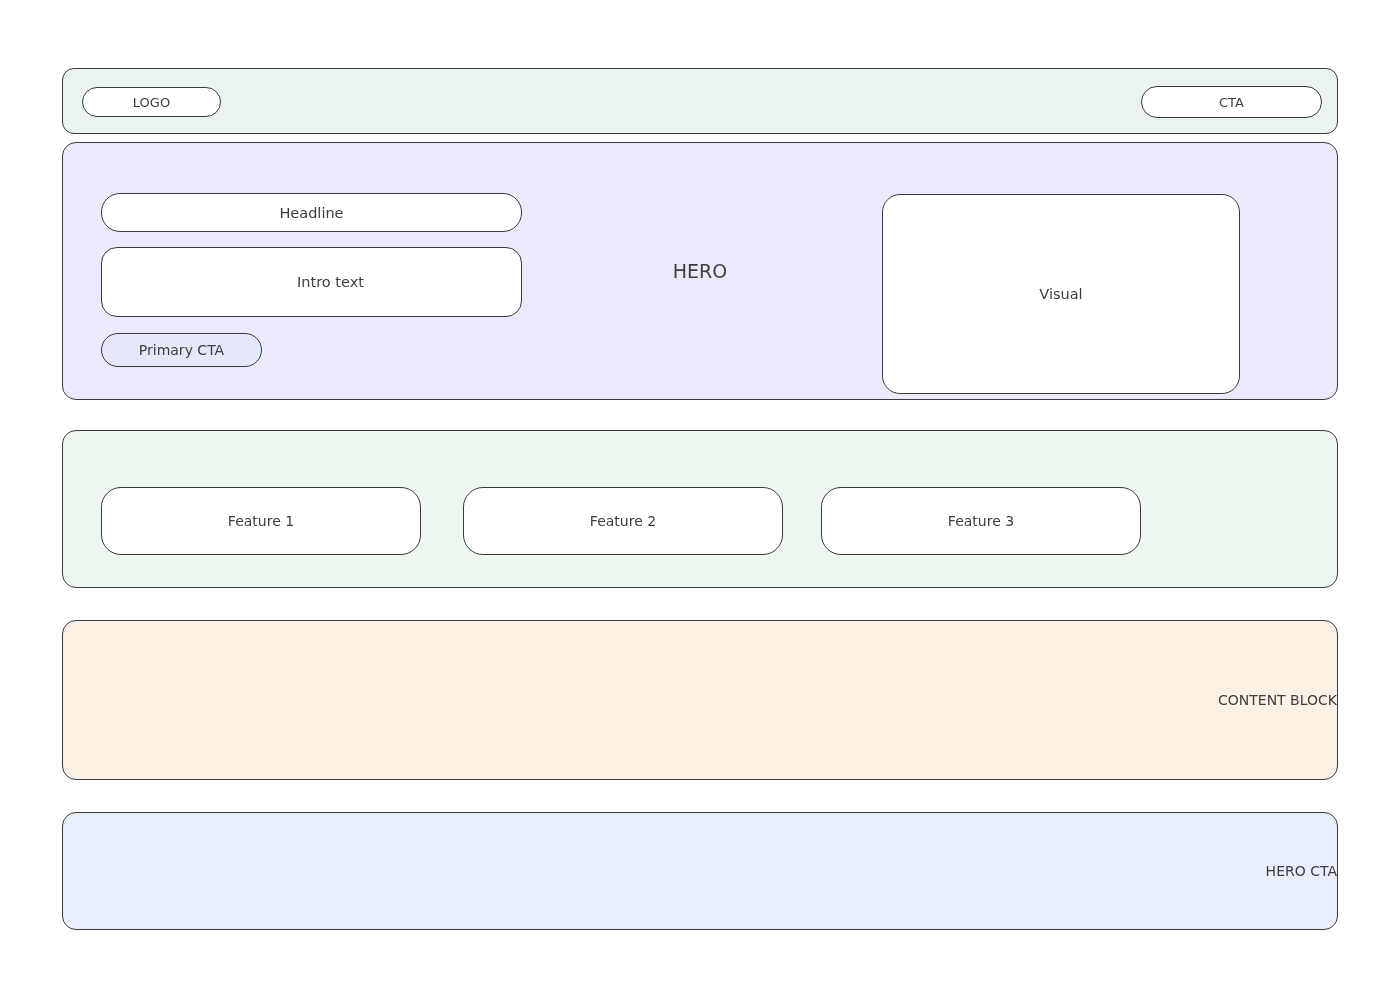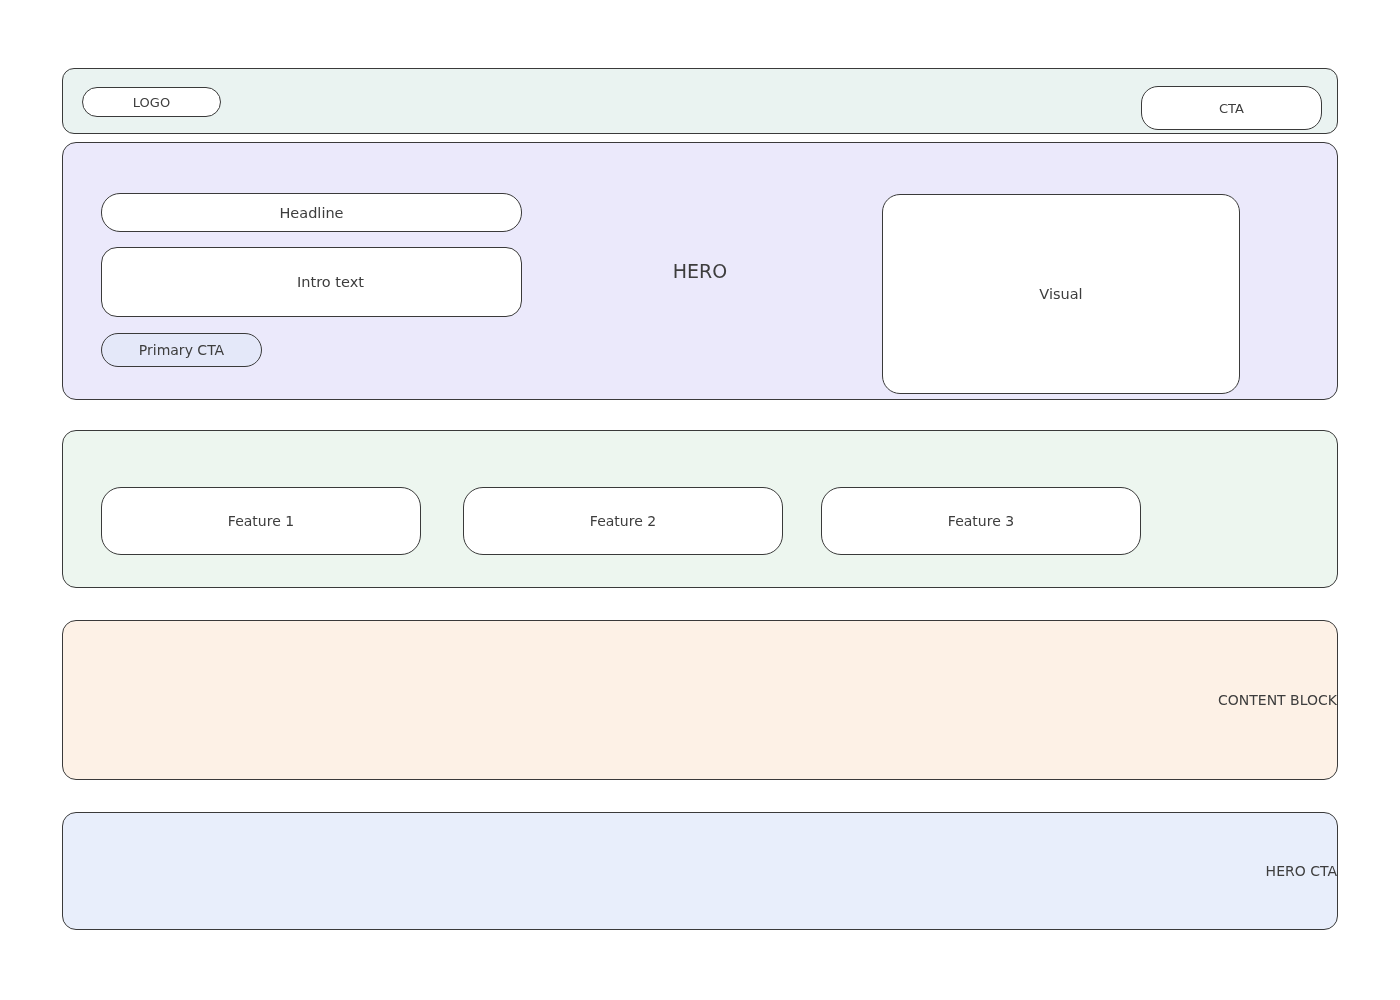--- a/index.html
+++ b/index.html
@@ -50,21 +50,21 @@
   }
 
   
   #header-bar {
     left: 62px; top: 42px; width: 1276px; height: 66px;
     background: var(--header-bg, #eaf3f1);
     border-radius: 12px;
     margin-top: 26px;
   }
   #logo-pill   { left: 19px;   top: 18px; width: 139px; height: 30px; }
-  #header-cta  { left: 1078px; top: 17px; width: 181px; height: 44px; }
+  #header-cta  { left: 1078px; top: 17px; width: 181px; height: 32px; }
 
   
   #hero-section {
     left: 62px; top: 142px; width: 1276px; height: 258px;
     background: var(--hero-bg, #ebe9fb);
   }
   #headline-box {
     left: 38px; top: 50px; width: 421px; height: 39px;
     border-radius: 19px; font-size: 14.5px; justify-content: center;
   }

